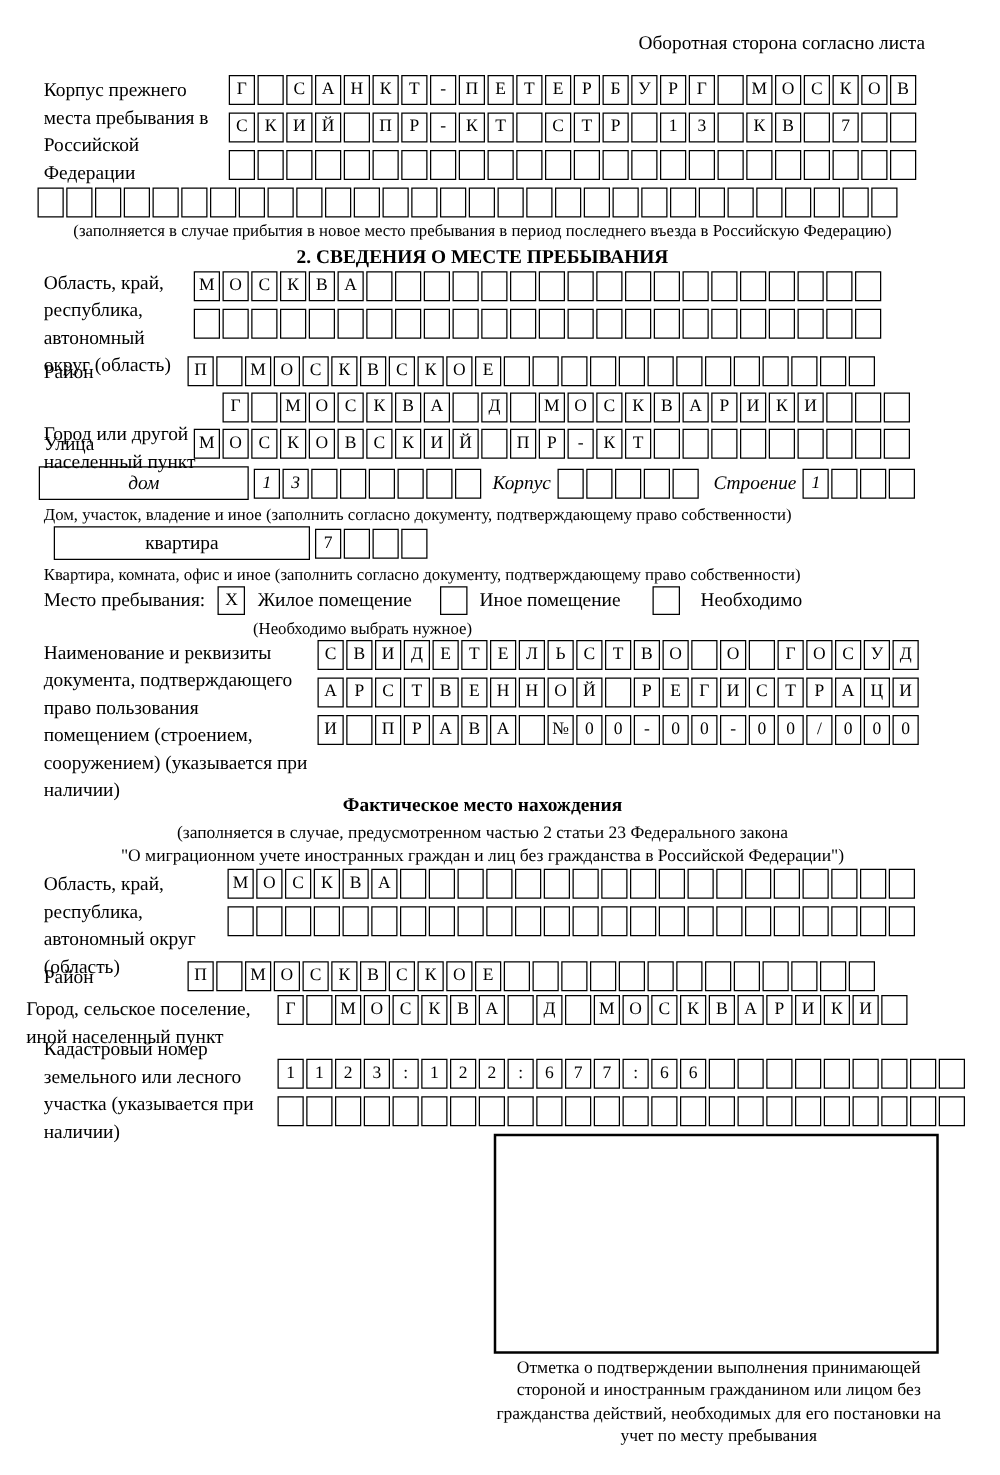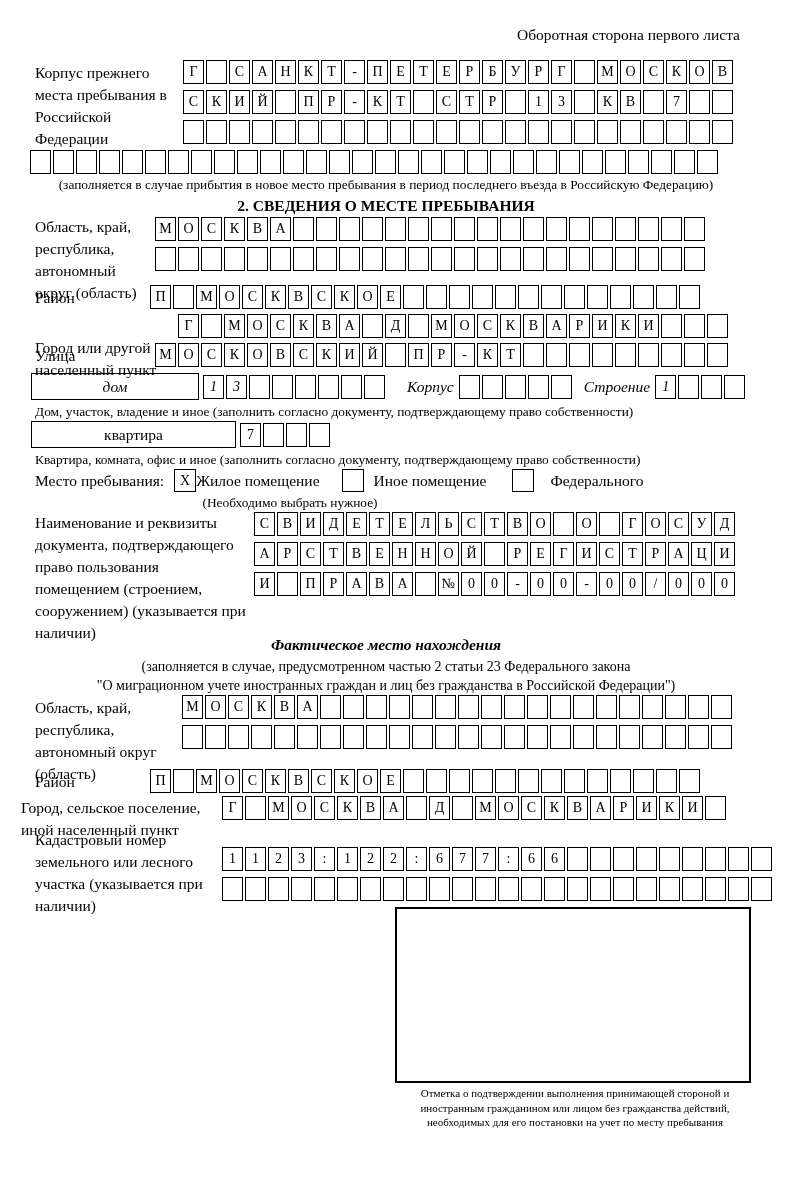--- a/index.html
+++ b/index.html
@@ -28,21 +28,21 @@
     display:flex;align-items:center;justify-content:center;font-size:14px;
   }
   .rowflex{display:flex;align-items:center;}
   .stamp{border:2px solid var(--ink,#000);background:var(--paper,#fff);}
 </style>
 </head>
 <body>
 
 <div class="page">
 
-  <div class="abs" style="top:26px;left:0;width:740px;text-align:right;">Оборотная сторона первого листа</div>
+  <div class="abs" style="top:26px;left:0;width:740px;text-align:right;">Оборотная сторона согласно листа</div>
 
   <div class="abs lbl" style="left:35px;top:62px;width:150px;">Корпус прежнего места пребывания в Российской Федерации</div>
   <div class="abs cells" style="left:183px;top:60px;">
       <span class="cell">Г</span>
       <span class="cell"></span>
       <span class="cell">С</span>
       <span class="cell">А</span>
       <span class="cell">Н</span>
       <span class="cell">К</span>
       <span class="cell">Т</span>
@@ -296,57 +296,57 @@
     <div class="cells" style="margin-left:4px;">
         <span class="cell">1</span>
         <span class="cell">3</span>
         <span class="cell"></span>
         <span class="cell"></span>
         <span class="cell"></span>
         <span class="cell"></span>
         <span class="cell"></span>
         <span class="cell"></span>
       </div>
-    <span style="margin-left:20px;">Корпус</span>
+    <span style="margin-left:7px;">Корпус</span>
     <div class="cells" style="margin-left:5px;">
         <span class="cell"></span>
         <span class="cell"></span>
         <span class="cell"></span>
         <span class="cell"></span>
         <span class="cell"></span>
       </div>
     <span style="margin-left:10px;">Строение</span>
     <div class="cells" style="margin-left:5px;">
         <span class="cell">1</span>
         <span class="cell"></span>
         <span class="cell"></span>
         <span class="cell"></span>
       </div>
   </div>
   <div class="abs cap" style="left:35px;top:404px;">Дом, участок, владение и иное (заполнить согласно документу, подтверждающему право собственности)</div>
 
   <div class="abs rowflex" style="left:31px;top:421px;">
-    <div class="tbox" style="width:203px;">квартира</div>
+    <div class="tbox" style="width:203px;margin-left:12px;">квартира</div>
     <div class="cells" style="margin-left:4px;">
         <span class="cell">7</span>
         <span class="cell"></span>
         <span class="cell"></span>
         <span class="cell"></span>
       </div>
   </div>
   <div class="abs cap" style="left:35px;top:452px;">Квартира, комната, офис и иное (заполнить согласно документу, подтверждающему право собственности)</div>
 
   <div class="abs rowflex" style="left:35px;top:469px;">
     <span>Место пребывания:</span>
     <span class="chk" style="margin-left:10px;">X</span>
-    <span style="margin-left:0;">Жилое помещение</span>
+    <span style="margin-left:10px;">Жилое помещение</span>
     <span class="chk" style="margin-left:22px;"></span>
     <span style="margin-left:10px;">Иное помещение</span>
     <span class="chk" style="margin-left:26px;"></span>
-    <span style="margin-left:16px;">Федерального</span>
+    <span style="margin-left:16px;">Необходимо</span>
   </div>
   <div class="abs cap" style="left:145px;top:495px;width:290px;text-align:center;">(Необходимо выбрать нужное)</div>
 
   <div class="abs lbl" style="left:35px;top:512px;width:212px;">Наименование и реквизиты документа, подтверждающего право пользования помещением (строением, сооружением) (указывается при наличии)</div>
   <div class="abs cells" style="left:254px;top:512px;">
       <span class="cell">С</span>
       <span class="cell">В</span>
       <span class="cell">И</span>
       <span class="cell">Д</span>
       <span class="cell">Е</span>
@@ -407,21 +407,21 @@
       <span class="cell">0</span>
       <span class="cell">-</span>
       <span class="cell">0</span>
       <span class="cell">0</span>
       <span class="cell">/</span>
       <span class="cell">0</span>
       <span class="cell">0</span>
       <span class="cell">0</span>
     </div>
 
-  <div class="abs hdr center" style="top:636px;font-style:italic;">Фактическое место нахождения</div>
+  <div class="abs hdr center" style="top:636px;">Фактическое место нахождения</div>
   <div class="abs cap center" style="top:659px;font-size:14px;">(заполняется в случае, предусмотренном частью 2 статьи 23 Федерального закона</div>
   <div class="abs cap center" style="top:678px;font-size:14px;">"О миграционном учете иностранных граждан и лиц без гражданства в Российской Федерации")</div>
 
   <div class="abs lbl" style="left:35px;top:697px;width:146px;">Область, край, республика, автономный округ (область)</div>
   <div class="abs cells" style="left:182px;top:695px;">
       <span class="cell">М</span>
       <span class="cell">О</span>
       <span class="cell">С</span>
       <span class="cell">К</span>
       <span class="cell">В</span>
@@ -574,15 +574,15 @@
       <span class="cell"></span>
       <span class="cell"></span>
       <span class="cell"></span>
       <span class="cell"></span>
       <span class="cell"></span>
       <span class="cell"></span>
       <span class="cell"></span>
     </div>
 
   <div class="abs stamp" style="left:395px;top:907px;width:352px;height:172px;"></div>
-  <div class="abs cap" style="left:392px;top:1086px;width:366px;text-align:center;line-height:1.32;font-size:11px;">Отметка о подтверждении выполнения принимающей стороной и иностранным гражданином или лицом без гражданства действий, необходимых для его постановки на учет по месту пребывания</div>
+  <div class="abs cap" style="left:392px;top:1086px;width:366px;text-align:center;line-height:1.32;font-size:14px;">Отметка о подтверждении выполнения принимающей стороной и иностранным гражданином или лицом без гражданства действий, необходимых для его постановки на учет по месту пребывания</div>
 
 </div>
 
 </body></html>

